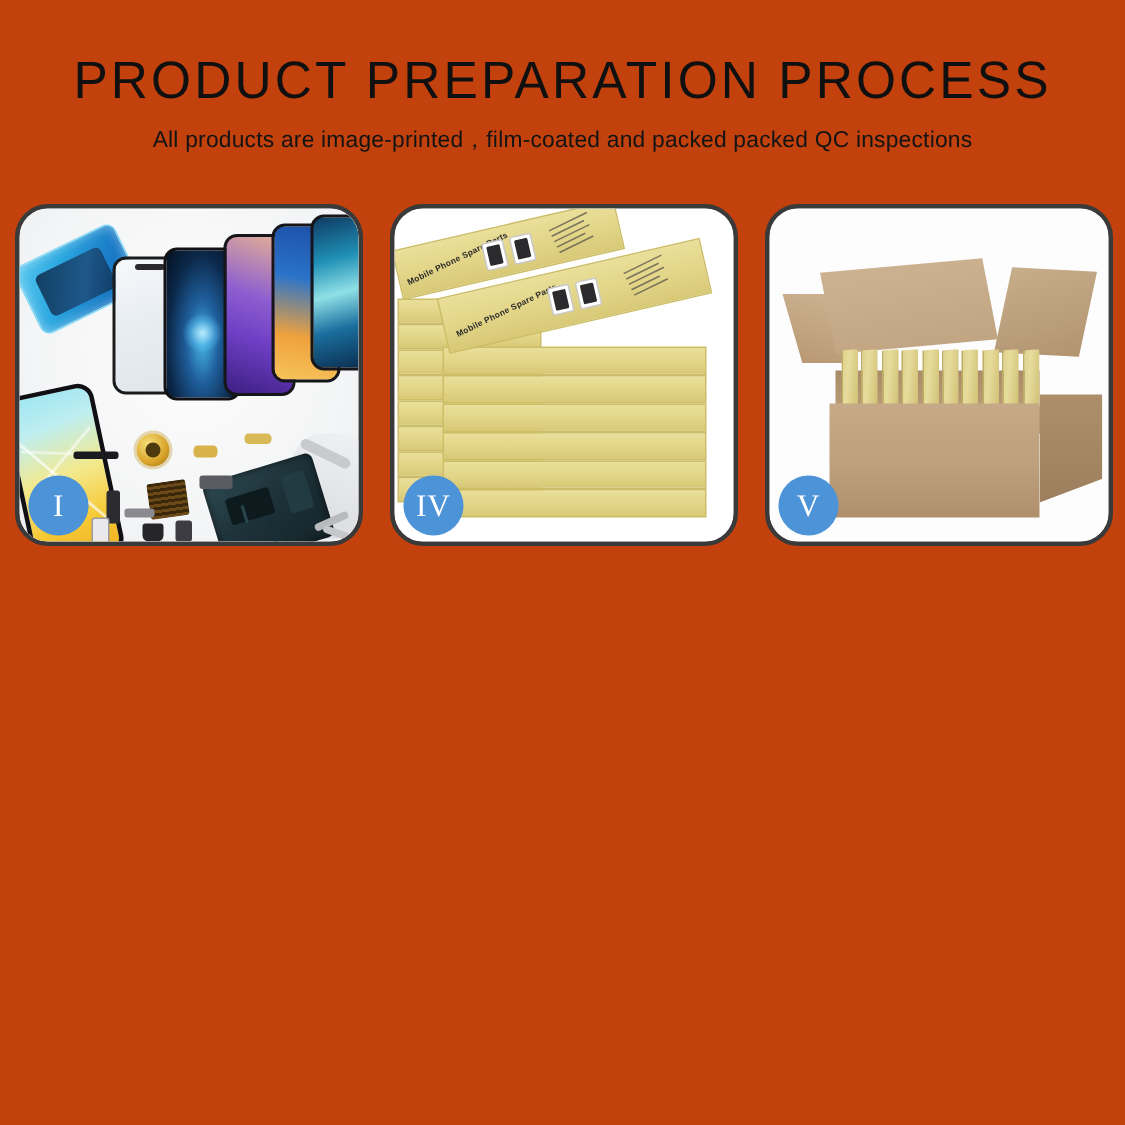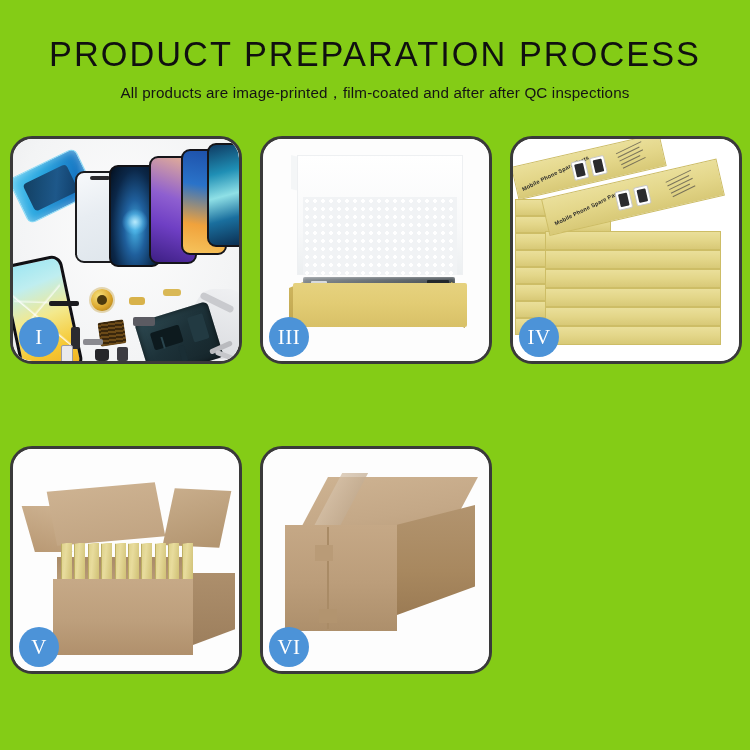--- a/index.html
+++ b/index.html
@@ -9,21 +9,21 @@
     height: 750px;
     background: #ffffff;
     font-family: "Liberation Sans", sans-serif;
     overflow: hidden;
   }
 
   #page {
     position: relative;
     width: 750px;
     height: 750px;
-    background: #84cc16;
+    background: #c2410c;
   }
 
   
   .header {
     position: absolute;
     top: 0; left: 0;
     width: 750px;
     text-align: center;
     padding-top: 36px;
   }
@@ -497,21 +497,21 @@
     background:#a98b66;
   }
 </style>
 </head>
 <body>
 
 <div id="page">
 
   <div class="header">
     <div class="main-title">PRODUCT PREPARATION PROCESS</div>
-    <div class="sub-title">All products are image-printed，film-coated and after after QC inspections</div>
+    <div class="sub-title">All products are image-printed，film-coated and packed packed QC inspections</div>
   </div>
 
   <div class="grid">
 
     <div class="panel">
       <div class="panel-photo">
         <div class="p1-bg"></div>
         <div class="phone-sheet p1-film"></div>
         <div class="phone-sheet p1-glass"></div>
         <div class="phone-sheet p1-jelly"></div>
@@ -533,34 +533,20 @@
         <div class="p1-strip p1-s8"></div>
         <div class="p1-strip p1-s9"></div>
         <div class="p1-strip p1-s10"></div>
         <div class="p1-strip p1-s11"></div>
         <div class="p1-strip p1-s12"></div>
       </div>
       <div class="badge">I</div>
     </div>
 
 
-    <div class="panel">
-      <div class="panel-photo">
-        <div class="p3-bg"></div>
-        <div class="p3-lidflapL"></div>
-        <div class="p3-lidflapR"></div>
-        <div class="p3-lidback"></div>
-        <div class="p3-foam"></div>
-        <div class="p3-panelitem"></div>
-        <div class="p3-boxleft"></div>
-        <div class="p3-boxright"></div>
-        <div class="p3-boxfront"></div>
-      </div>
-      <div class="badge">III</div>
-    </div>
 
     <div class="panel">
       <div class="panel-photo">
         <div class="p4-bg"></div>
         <div class="stackwrap">
 
           <div class="ybox" style="left:2px;  top:60px;  width:96px; height:17px;"></div>
           <div class="ybox" style="left:2px;  top:77px;  width:96px; height:17px;"></div>
           <div class="ybox" style="left:2px;  top:94px;  width:96px; height:17px;"></div>
           <div class="ybox" style="left:2px;  top:111px; width:96px; height:17px;"></div>
@@ -638,28 +624,15 @@
             <i></i>
             <i></i>
         </div>
         <div class="c-lidfront"></div>
         <div class="c-side"></div>
         <div class="c-front"></div>
       </div>
       <div class="badge">V</div>
     </div>
 
-    <div class="panel">
-      <div class="panel-photo">
-        <div class="p6-bg"></div>
-        <div class="s-top"></div>
-        <div class="s-tape"></div>
-        <div class="s-right"></div>
-        <div class="s-front"></div>
-        <div class="s-seam"></div>
-        <div class="s-tabL"></div>
-        <div class="s-tabB"></div>
-      </div>
-      <div class="badge">VI</div>
-    </div>
 
   </div>
 </div>
 
 </body></html>

